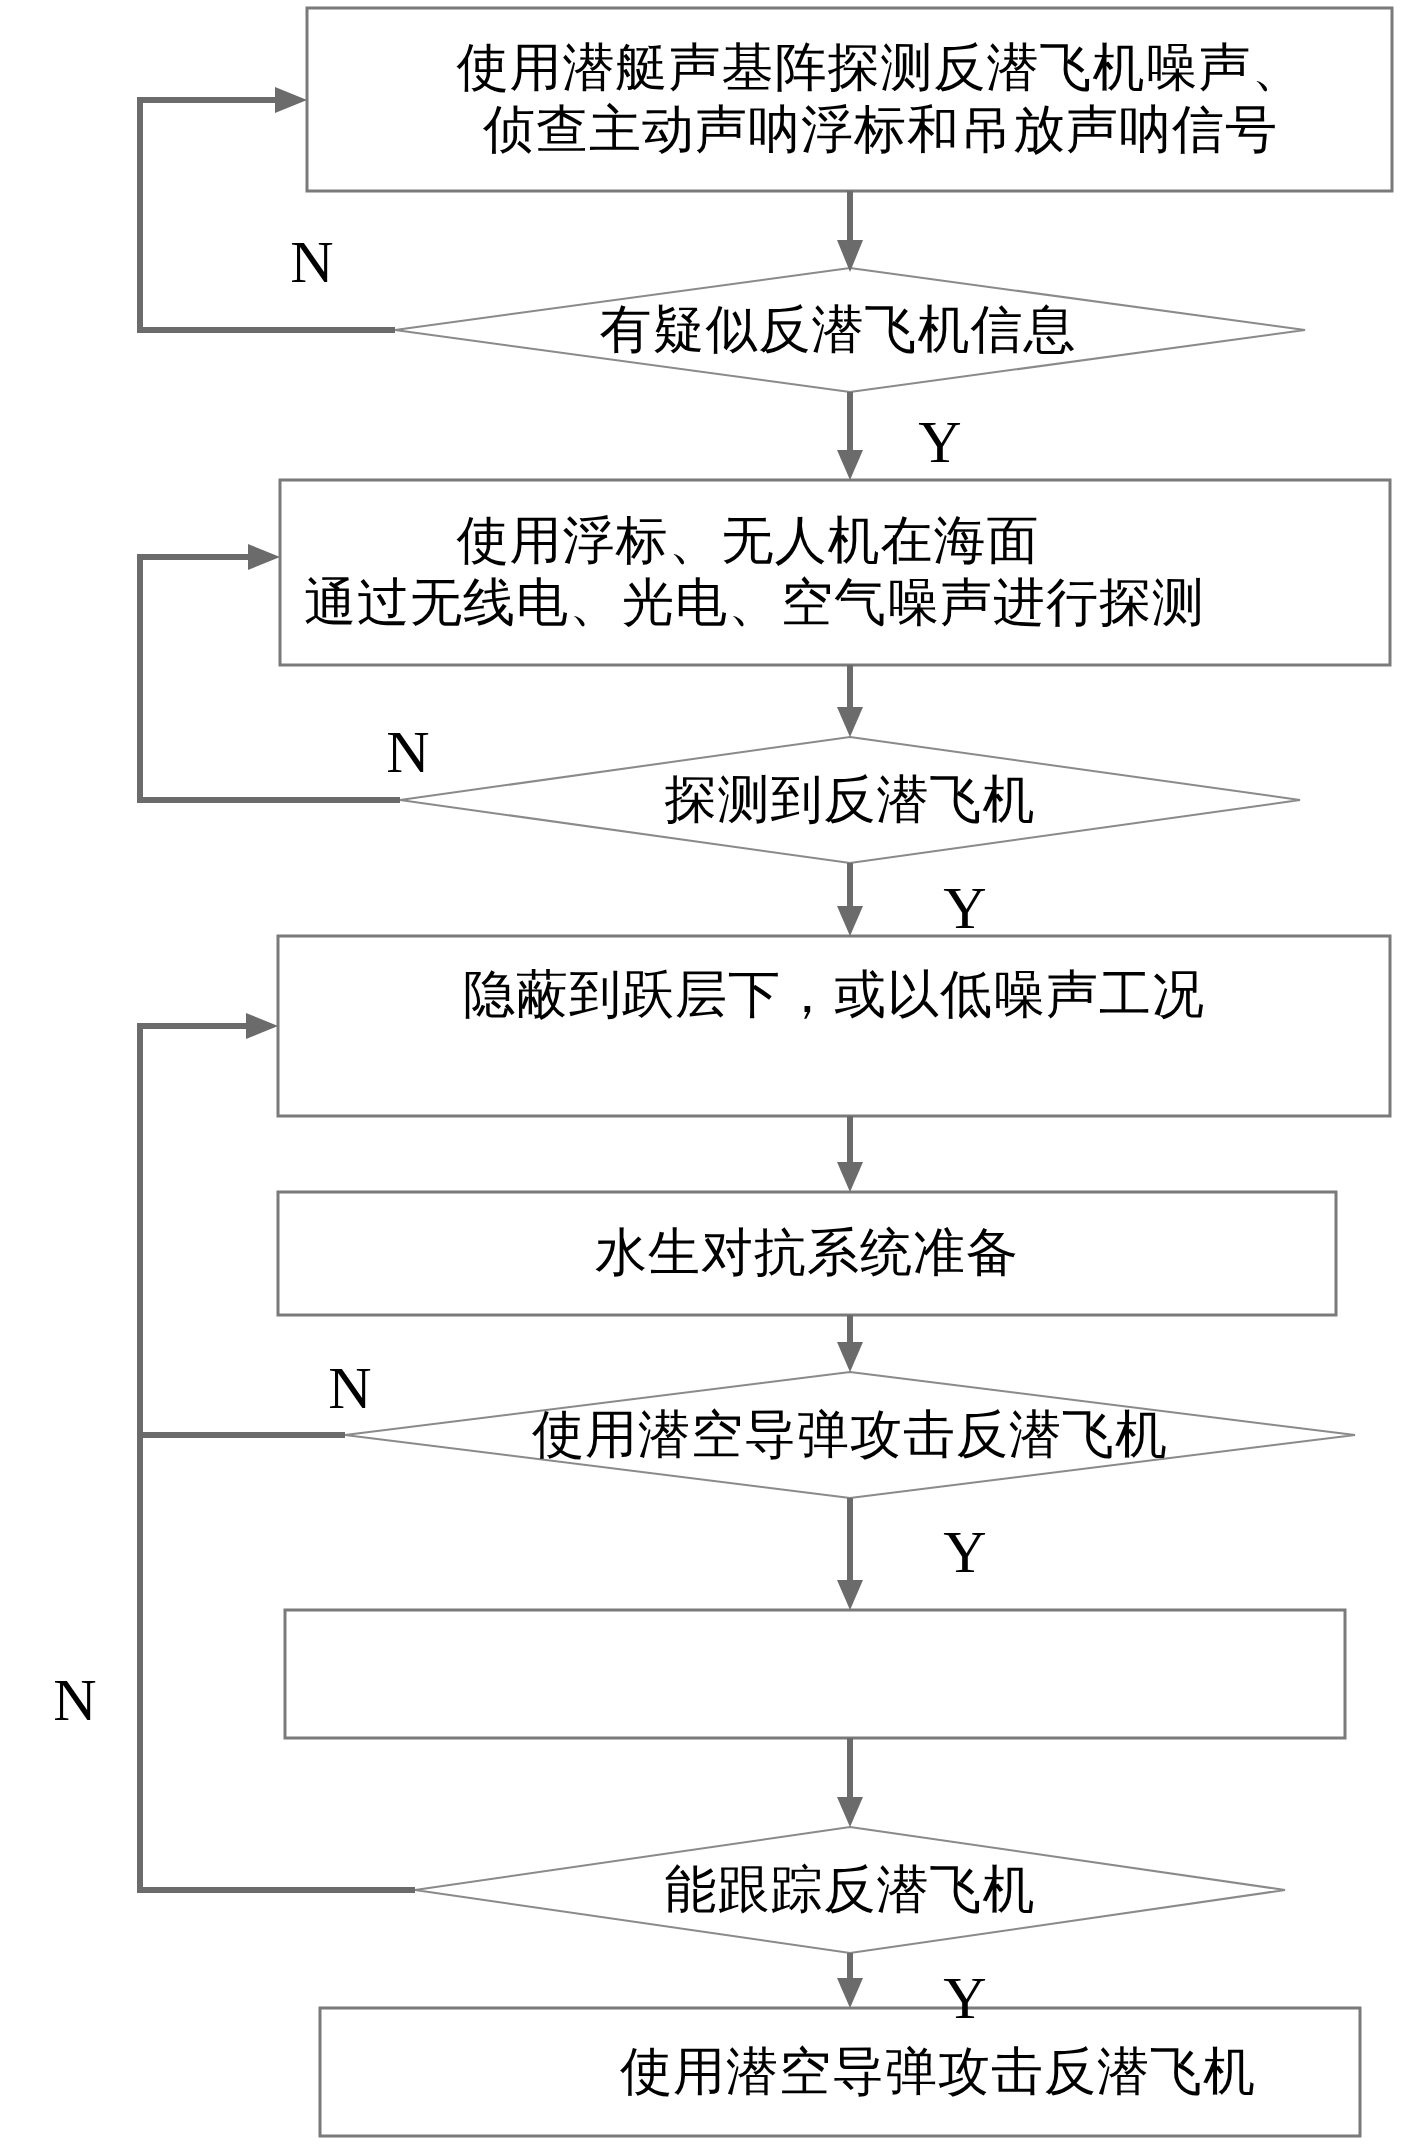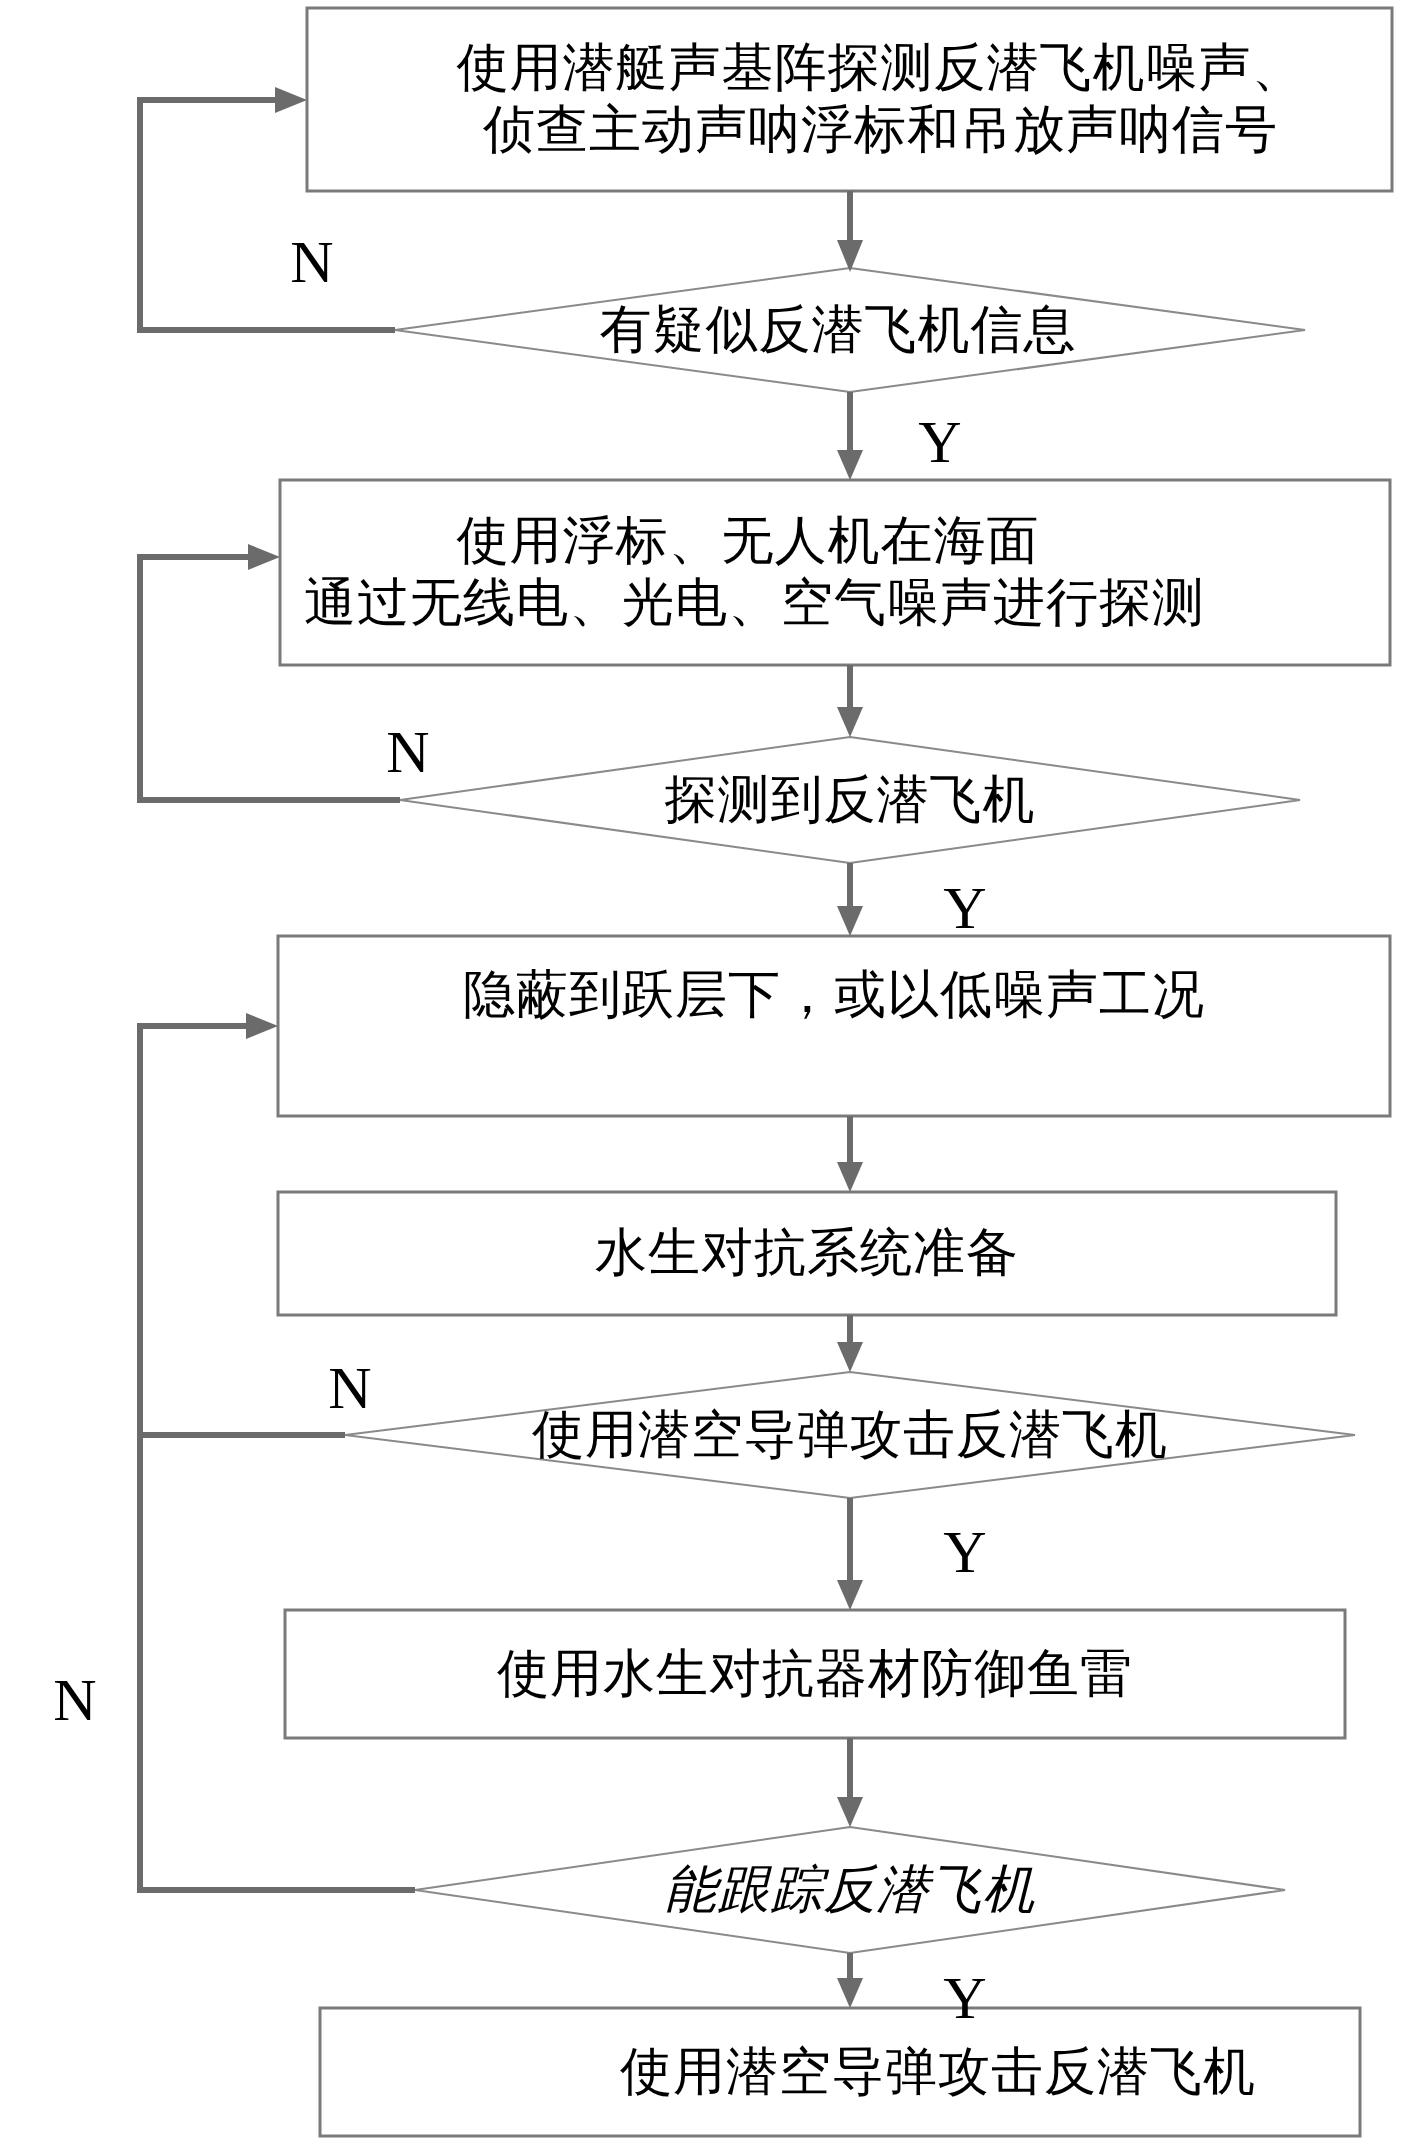--- a/index.html
+++ b/index.html
@@ -112,23 +112,22 @@
   <div class="node-text" style="left:400px; top:769px; width:900px;">探测到反潜飞机</div>
 
   <div class="node-text" style="left:278px; top:964px; width:1112px;">
     <div>隐蔽到跃层下，或以低噪声工况</div>
   </div>
 
   <div class="node-text" style="left:278px; top:1222px; width:1058px;">水生对抗系统准备</div>
 
   <div class="node-text" style="left:400px; top:1404px; width:900px;">使用潜空导弹攻击反潜飞机</div>
 
-  <div class="node-text" style="left:285px; top:1643px; width:1060px;">使用水生对抗器材防御鱼雷</div>
 
-  <div class="node-text" style="left:400px; top:1859px; width:900px;font-style:italic;">能跟踪反潜飞机</div>
+  <div class="node-text" style="left:400px; top:1859px; width:900px;">能跟踪反潜飞机</div>
 
   <div class="node-text" style="left:320px; top:2041px; width:1236px;">使用潜空导弹攻击反潜飞机</div>
 
   <div class="edge-label" style="left:272px; top:230px;">N</div>
   <div class="edge-label" style="left:900px; top:410px;">Y</div>
 
   <div class="edge-label" style="left:368px; top:720px;">N</div>
   <div class="edge-label" style="left:925px; top:876px;">Y</div>
 
   <div class="edge-label" style="left:310px; top:1356px;">N</div>

